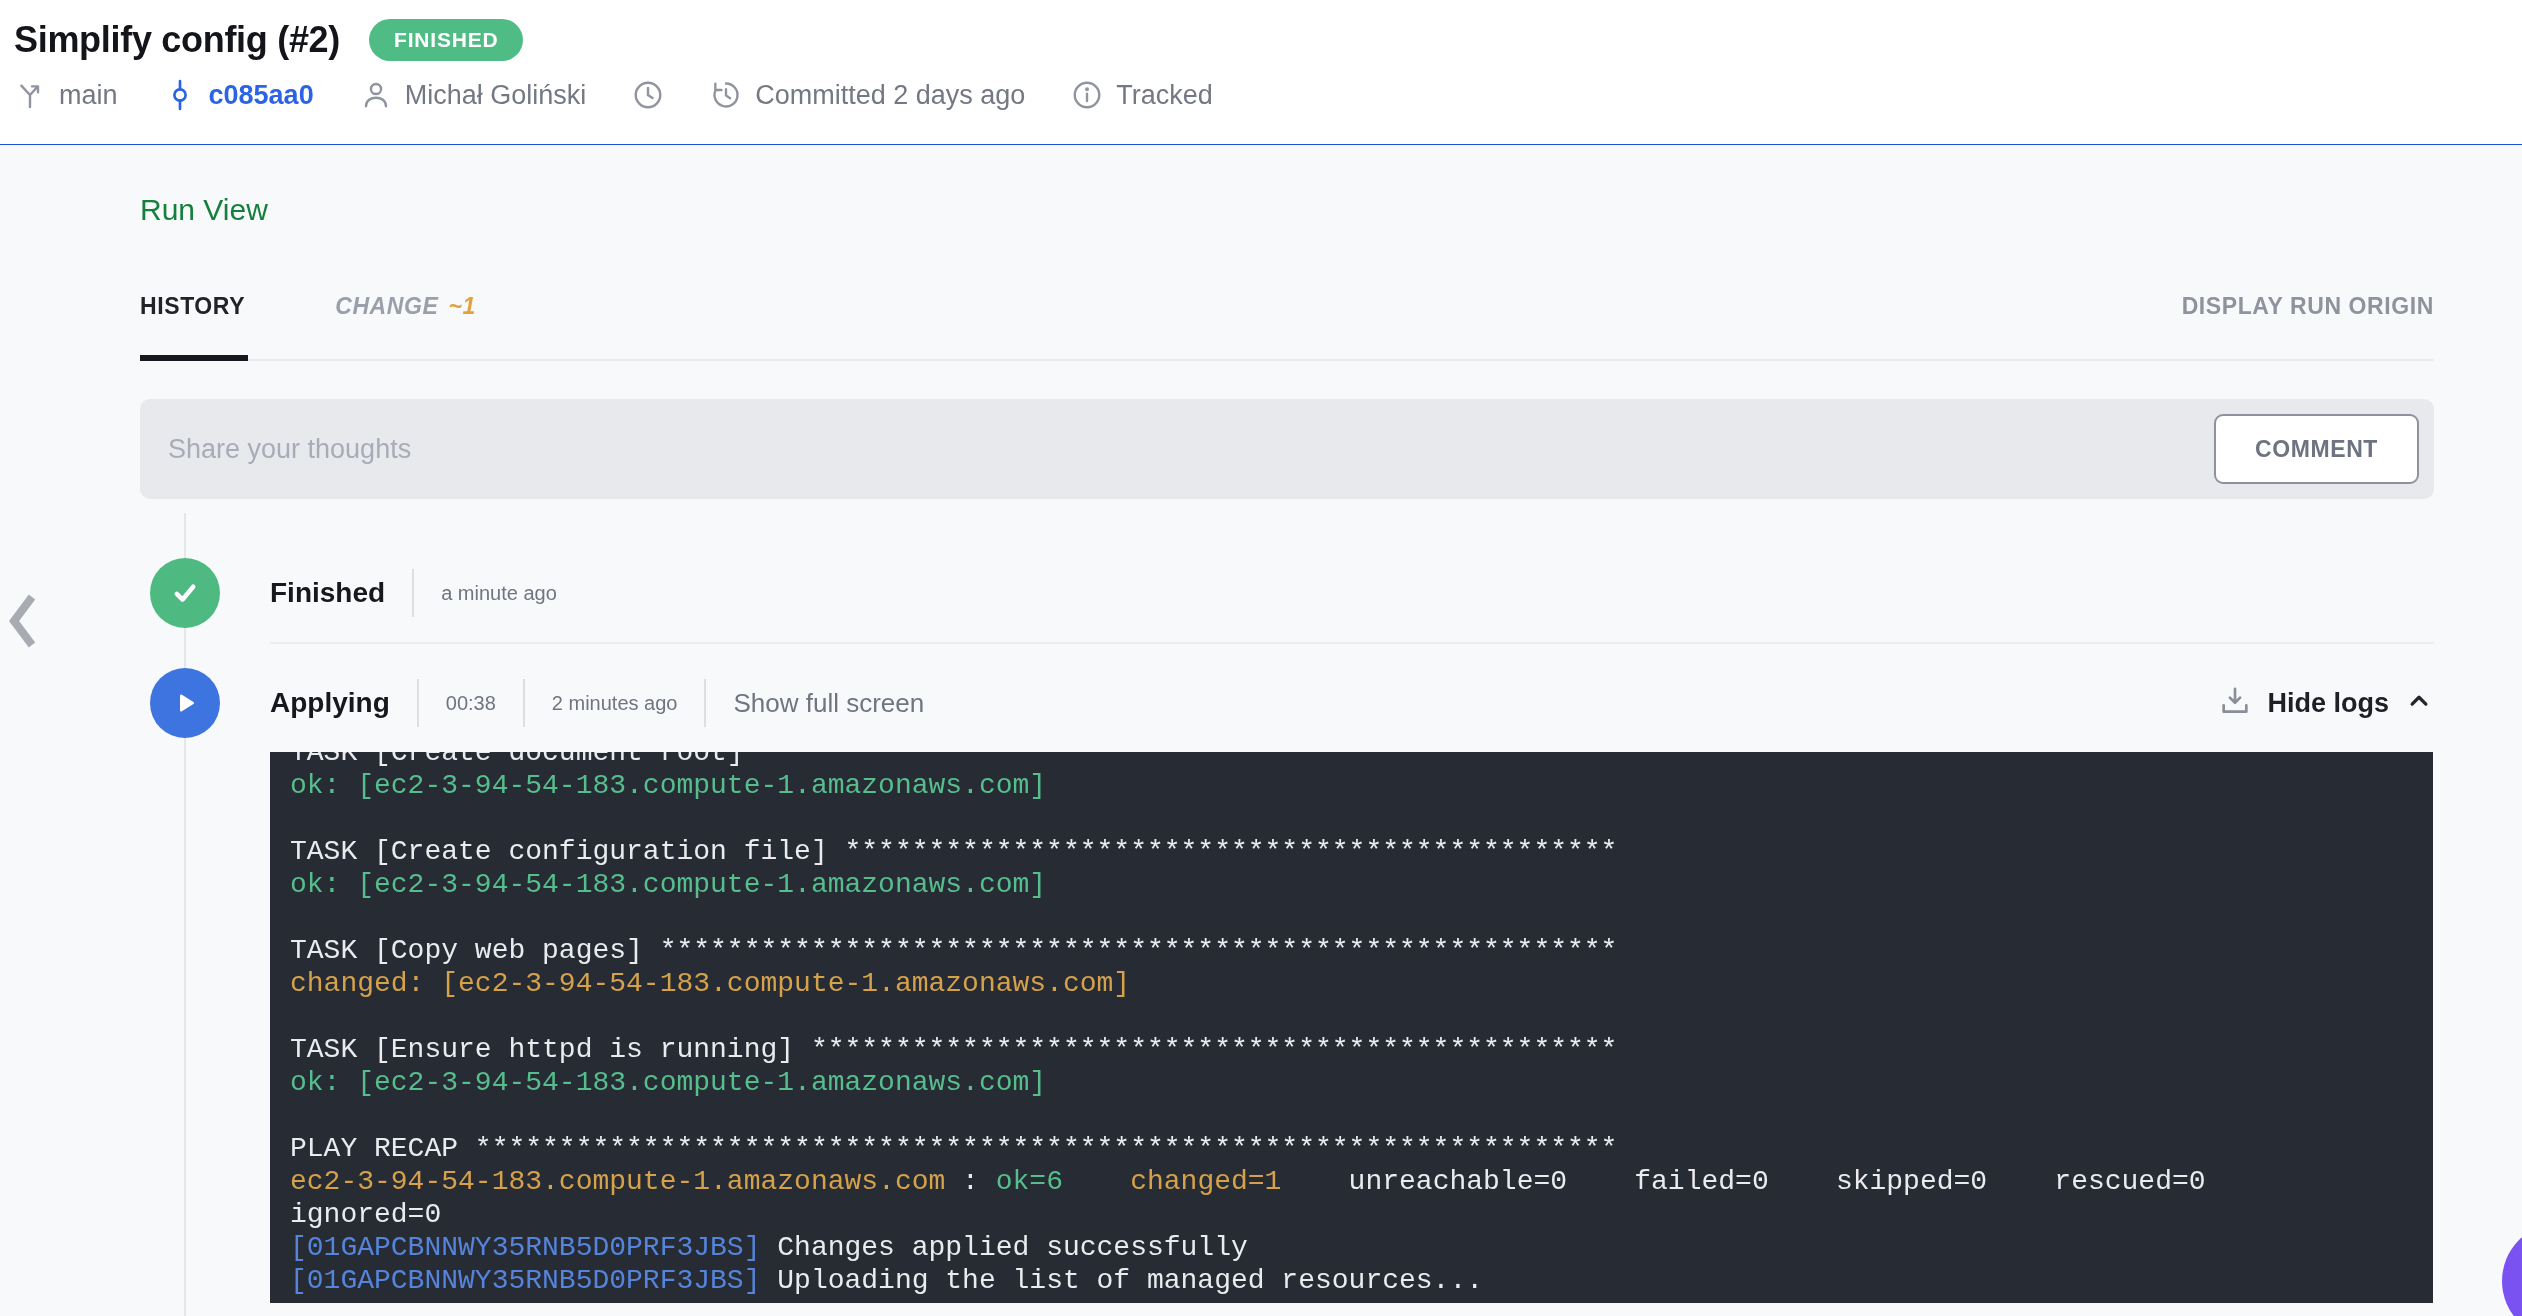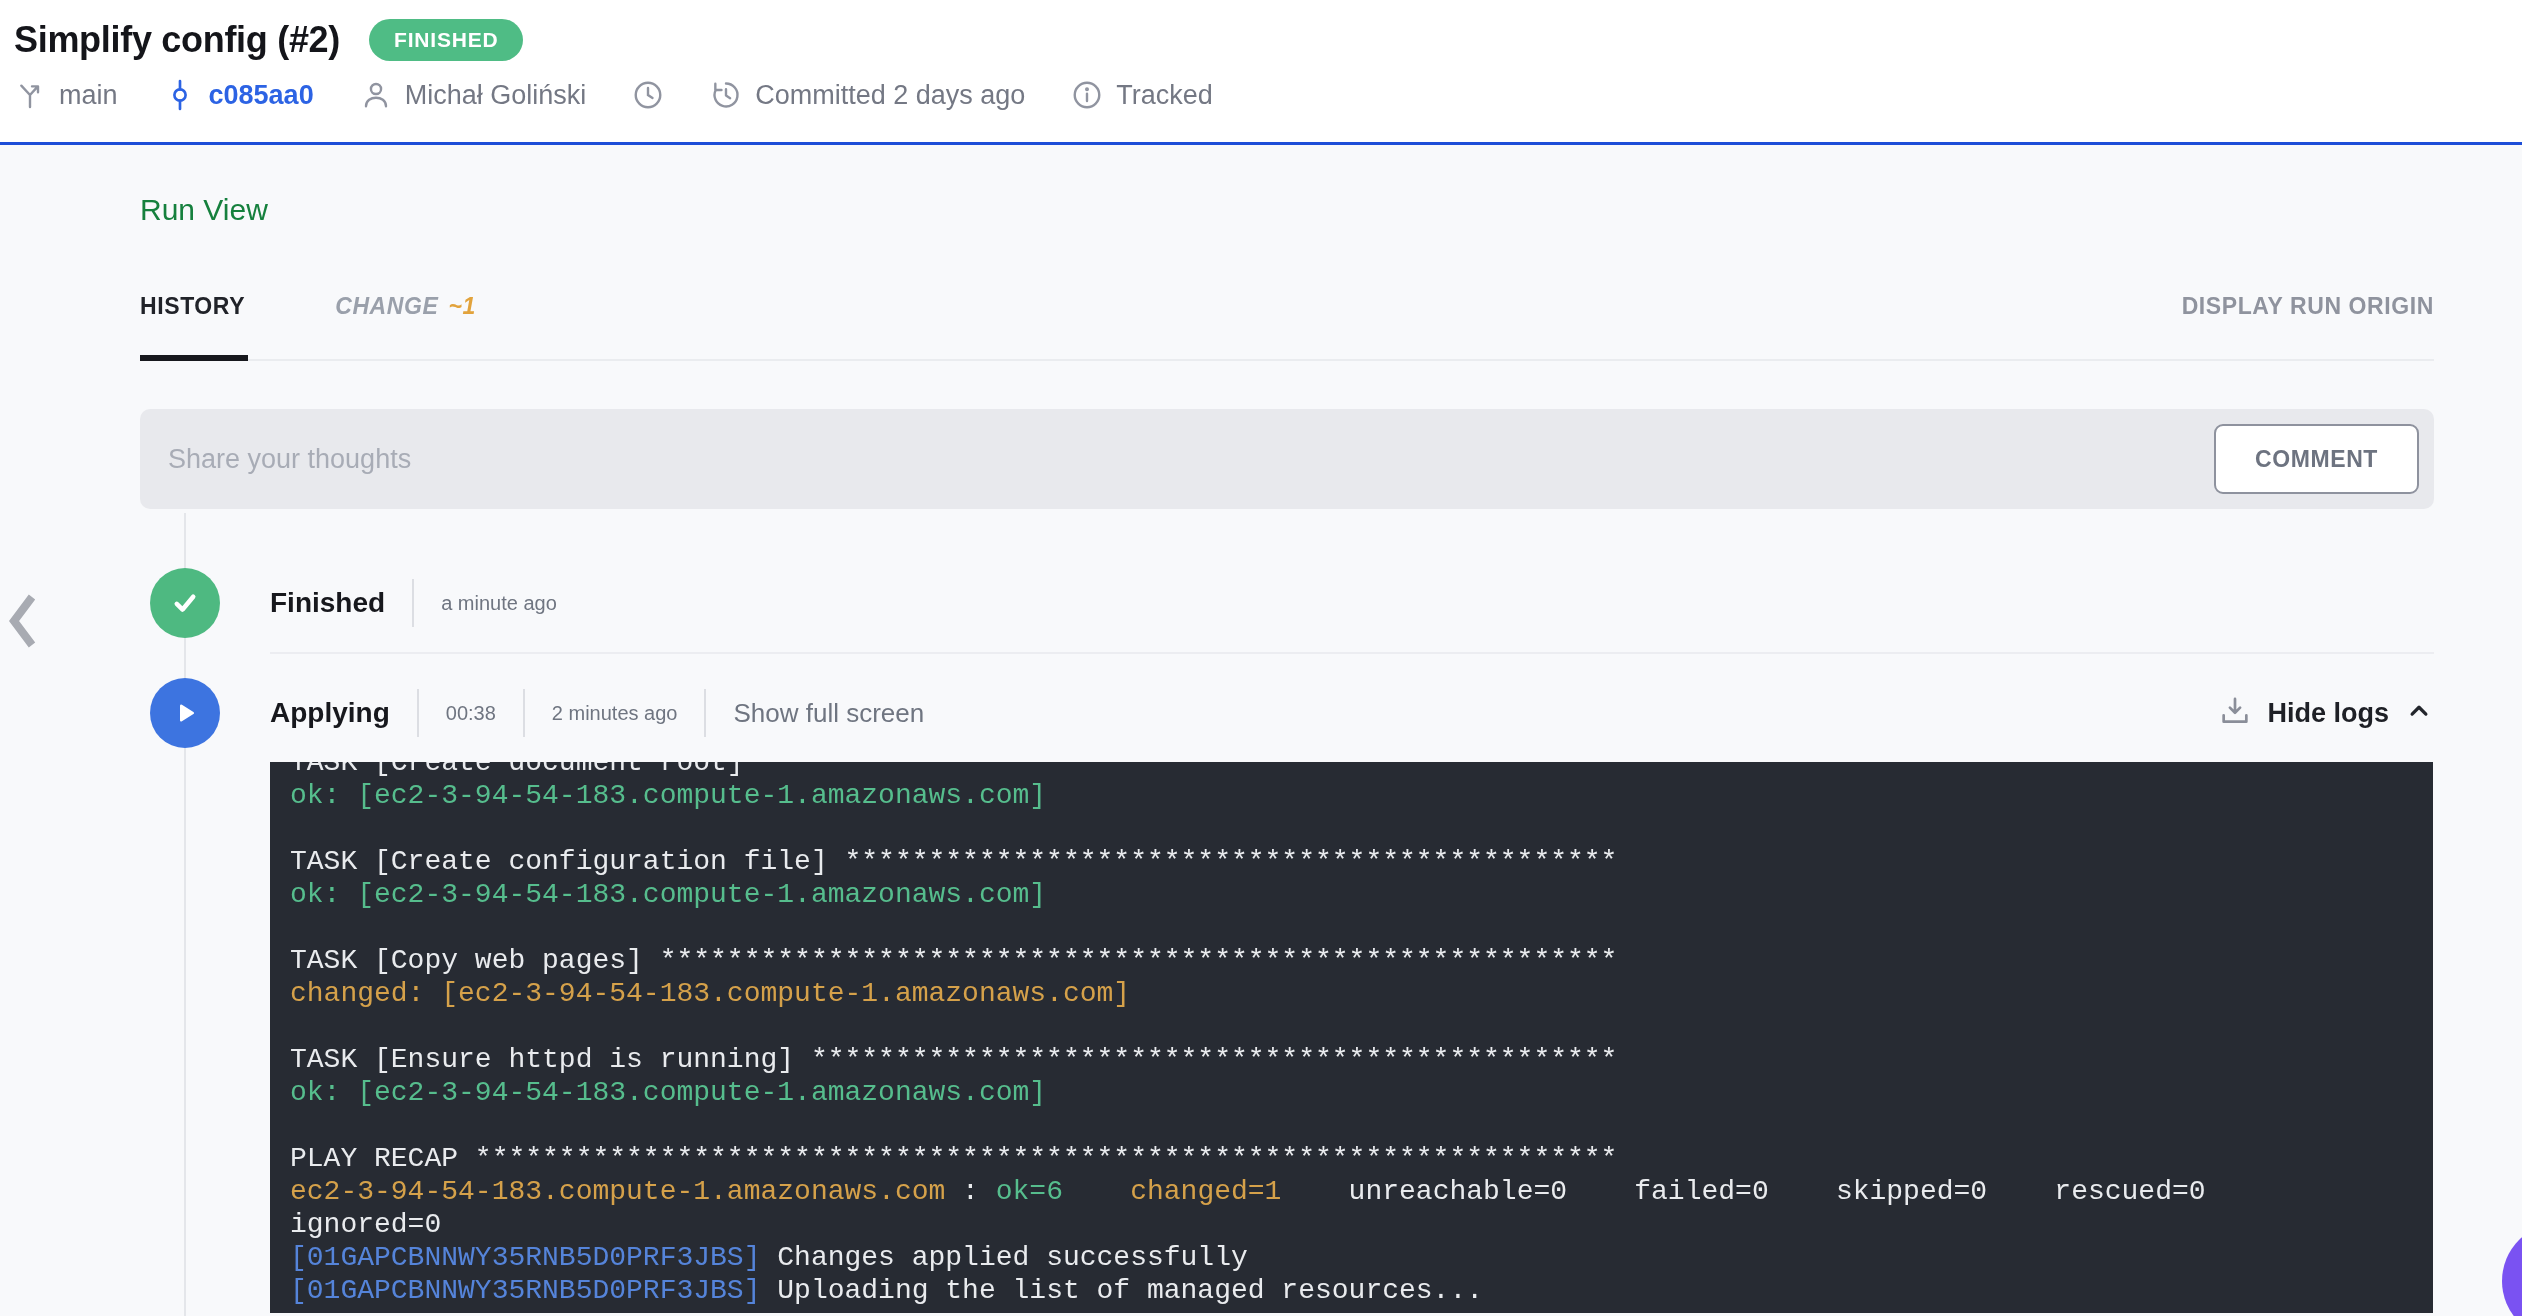--- a/index.html
+++ b/index.html
@@ -4,21 +4,21 @@
 <style>
   * { margin:0; padding:0; box-sizing:border-box; }
   html,body { width:2522px; height:1316px; }
   body {
     position:relative; overflow:hidden;
     background:#f8f9fb;
     font-family:"Liberation Sans", sans-serif;
     color:#1b1c21;
   }
   
-  .header { background:#ffffff; height:145px; border-bottom:3px solid #1d4ed8; padding:14px 0 0 14px; }
+  .header { background:#ffffff; height:145px; border-bottom:1px solid #1d4ed8; padding:14px 0 0 14px; }
   .title-row { display:flex; align-items:center; gap:29px; height:52px; }
   .title { font-size:36px; font-weight:bold; color:#14151a; letter-spacing:-0.3px; }
   .badge { background:#4fbc85; color:#fff; font-size:21px; font-weight:bold; letter-spacing:0.8px;
            padding:9px 25px; border-radius:26px; }
   .meta-row { display:flex; align-items:center; margin-top:13px; font-size:27px; color:#747884; }
   .meta-item { display:flex; align-items:center; gap:13px; margin-right:46px; white-space:nowrap; }
   .meta-item svg { display:block; }
   .micon { stroke:#9094a0; fill:none; stroke-width:1.8; }
   .commit-link { color:#2c63e4;font-weight:bold; }
   .commit-icon { stroke:#2c63e4; fill:none; stroke-width:2; }
@@ -34,21 +34,21 @@
   .tabs-row { display:flex; align-items:baseline; margin-top:66px; height:28px;gap:40px; }
   .tab { font-size:23px; font-weight:bold; letter-spacing:0.6px; cursor:pointer; }
   .tab.active { color:#212329; }
   .tab.inactive { color:#9aa0ab; margin-left:50px;font-style:italic; }
   .tab-count { color:#e2a33c; margin-left:10px; }
   .tabs-spacer { flex:1; }
   .run-origin { font-size:23px; font-weight:bold; letter-spacing:0.6px; color:#8f939e; cursor:pointer; }
   .tabs-underline { position:relative; margin-top:38px; height:2px; background:#eaecef; }
   .active-bar { position:absolute; left:0; top:-4px; width:108px; height:6px; background:#17181d; }
 
-  .comment-bar { margin-top:48px; height:100px; background:#e8e9ed; border-radius:10px;
+  .comment-bar { margin-top:38px; height:100px; background:#e8e9ed; border-radius:10px;
                  display:flex; align-items:center; padding:0 15px 0 28px; }
   .comment-placeholder { flex:1; font-size:27px; color:#a8acb6; cursor:text; }
   .comment-btn { height:70px; padding:0 39px; background:#fff; border:2px solid #8e929e; border-radius:9px;
                  color:#6d7380; font-weight:bold; font-size:23px; letter-spacing:0.6px;
                  font-family:"Liberation Sans",sans-serif; cursor:pointer; }
 
   .trow { display:flex; align-items:center; padding-left:10px; }
   .trow-finished { height:143px; padding-top:45px; }
   .trow-applying { height:108px; padding-top:10px; }
   .status-circle { width:70px; height:70px; border-radius:50%; flex:0 0 auto;

